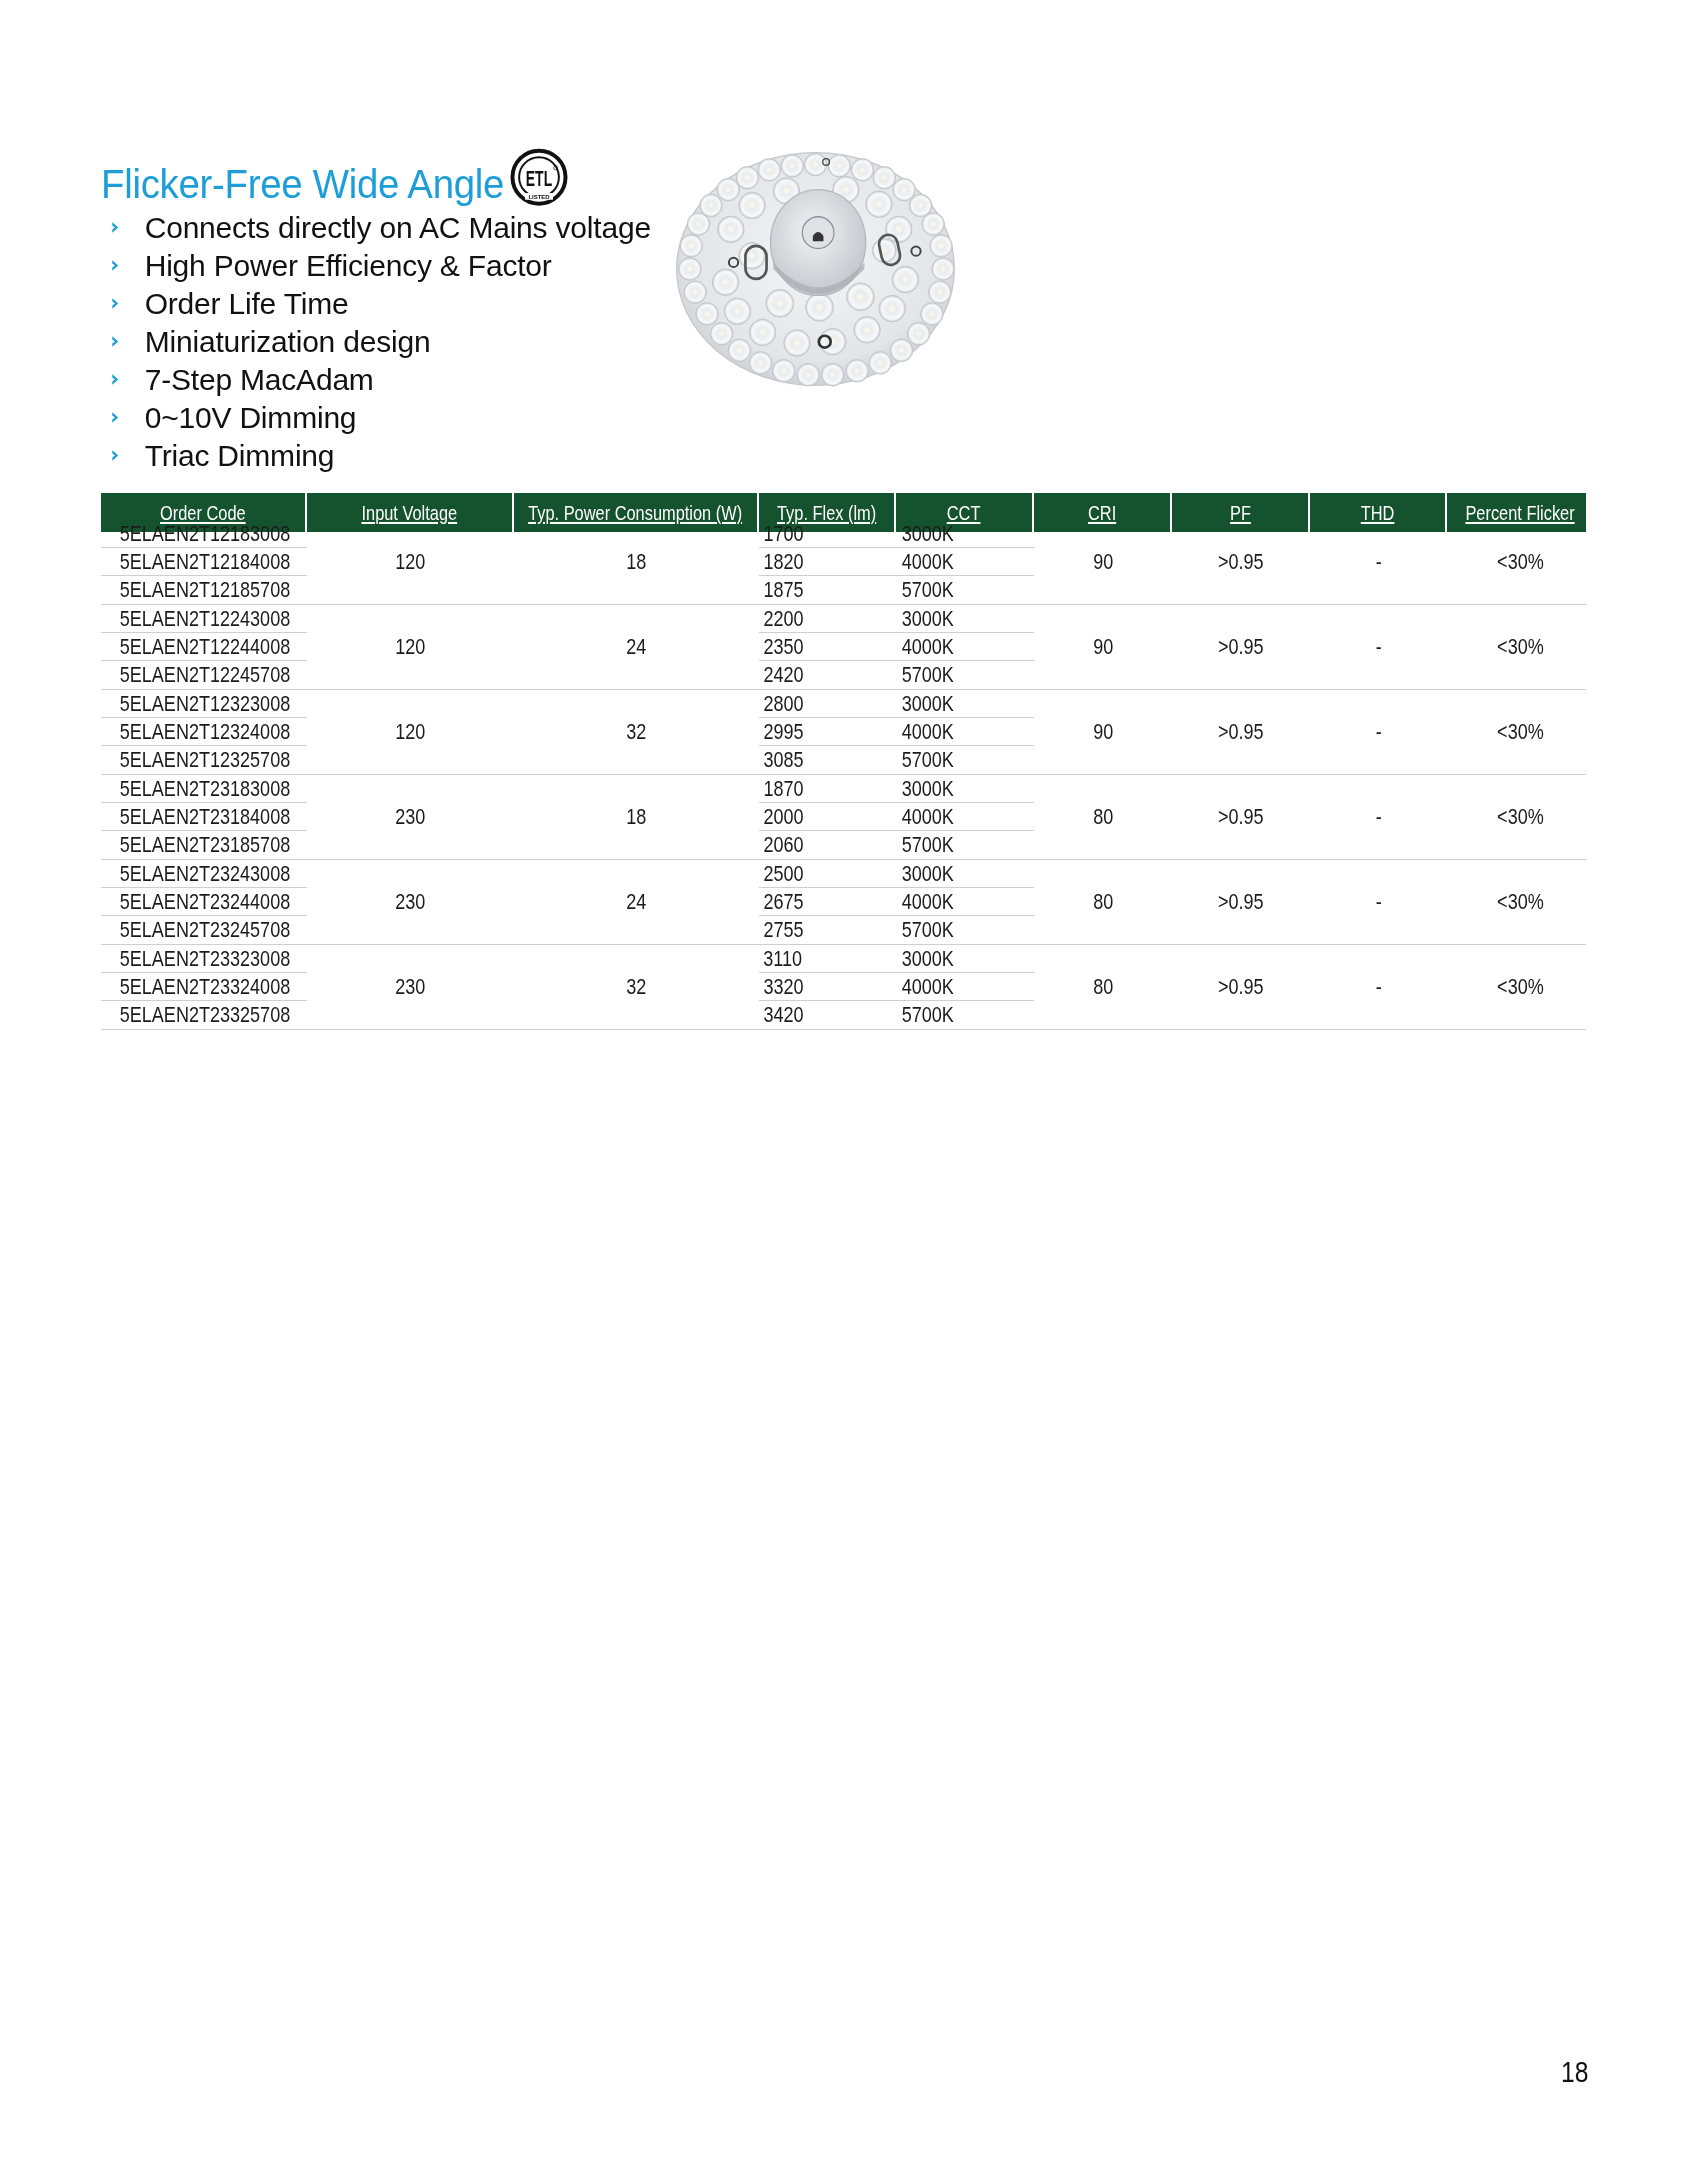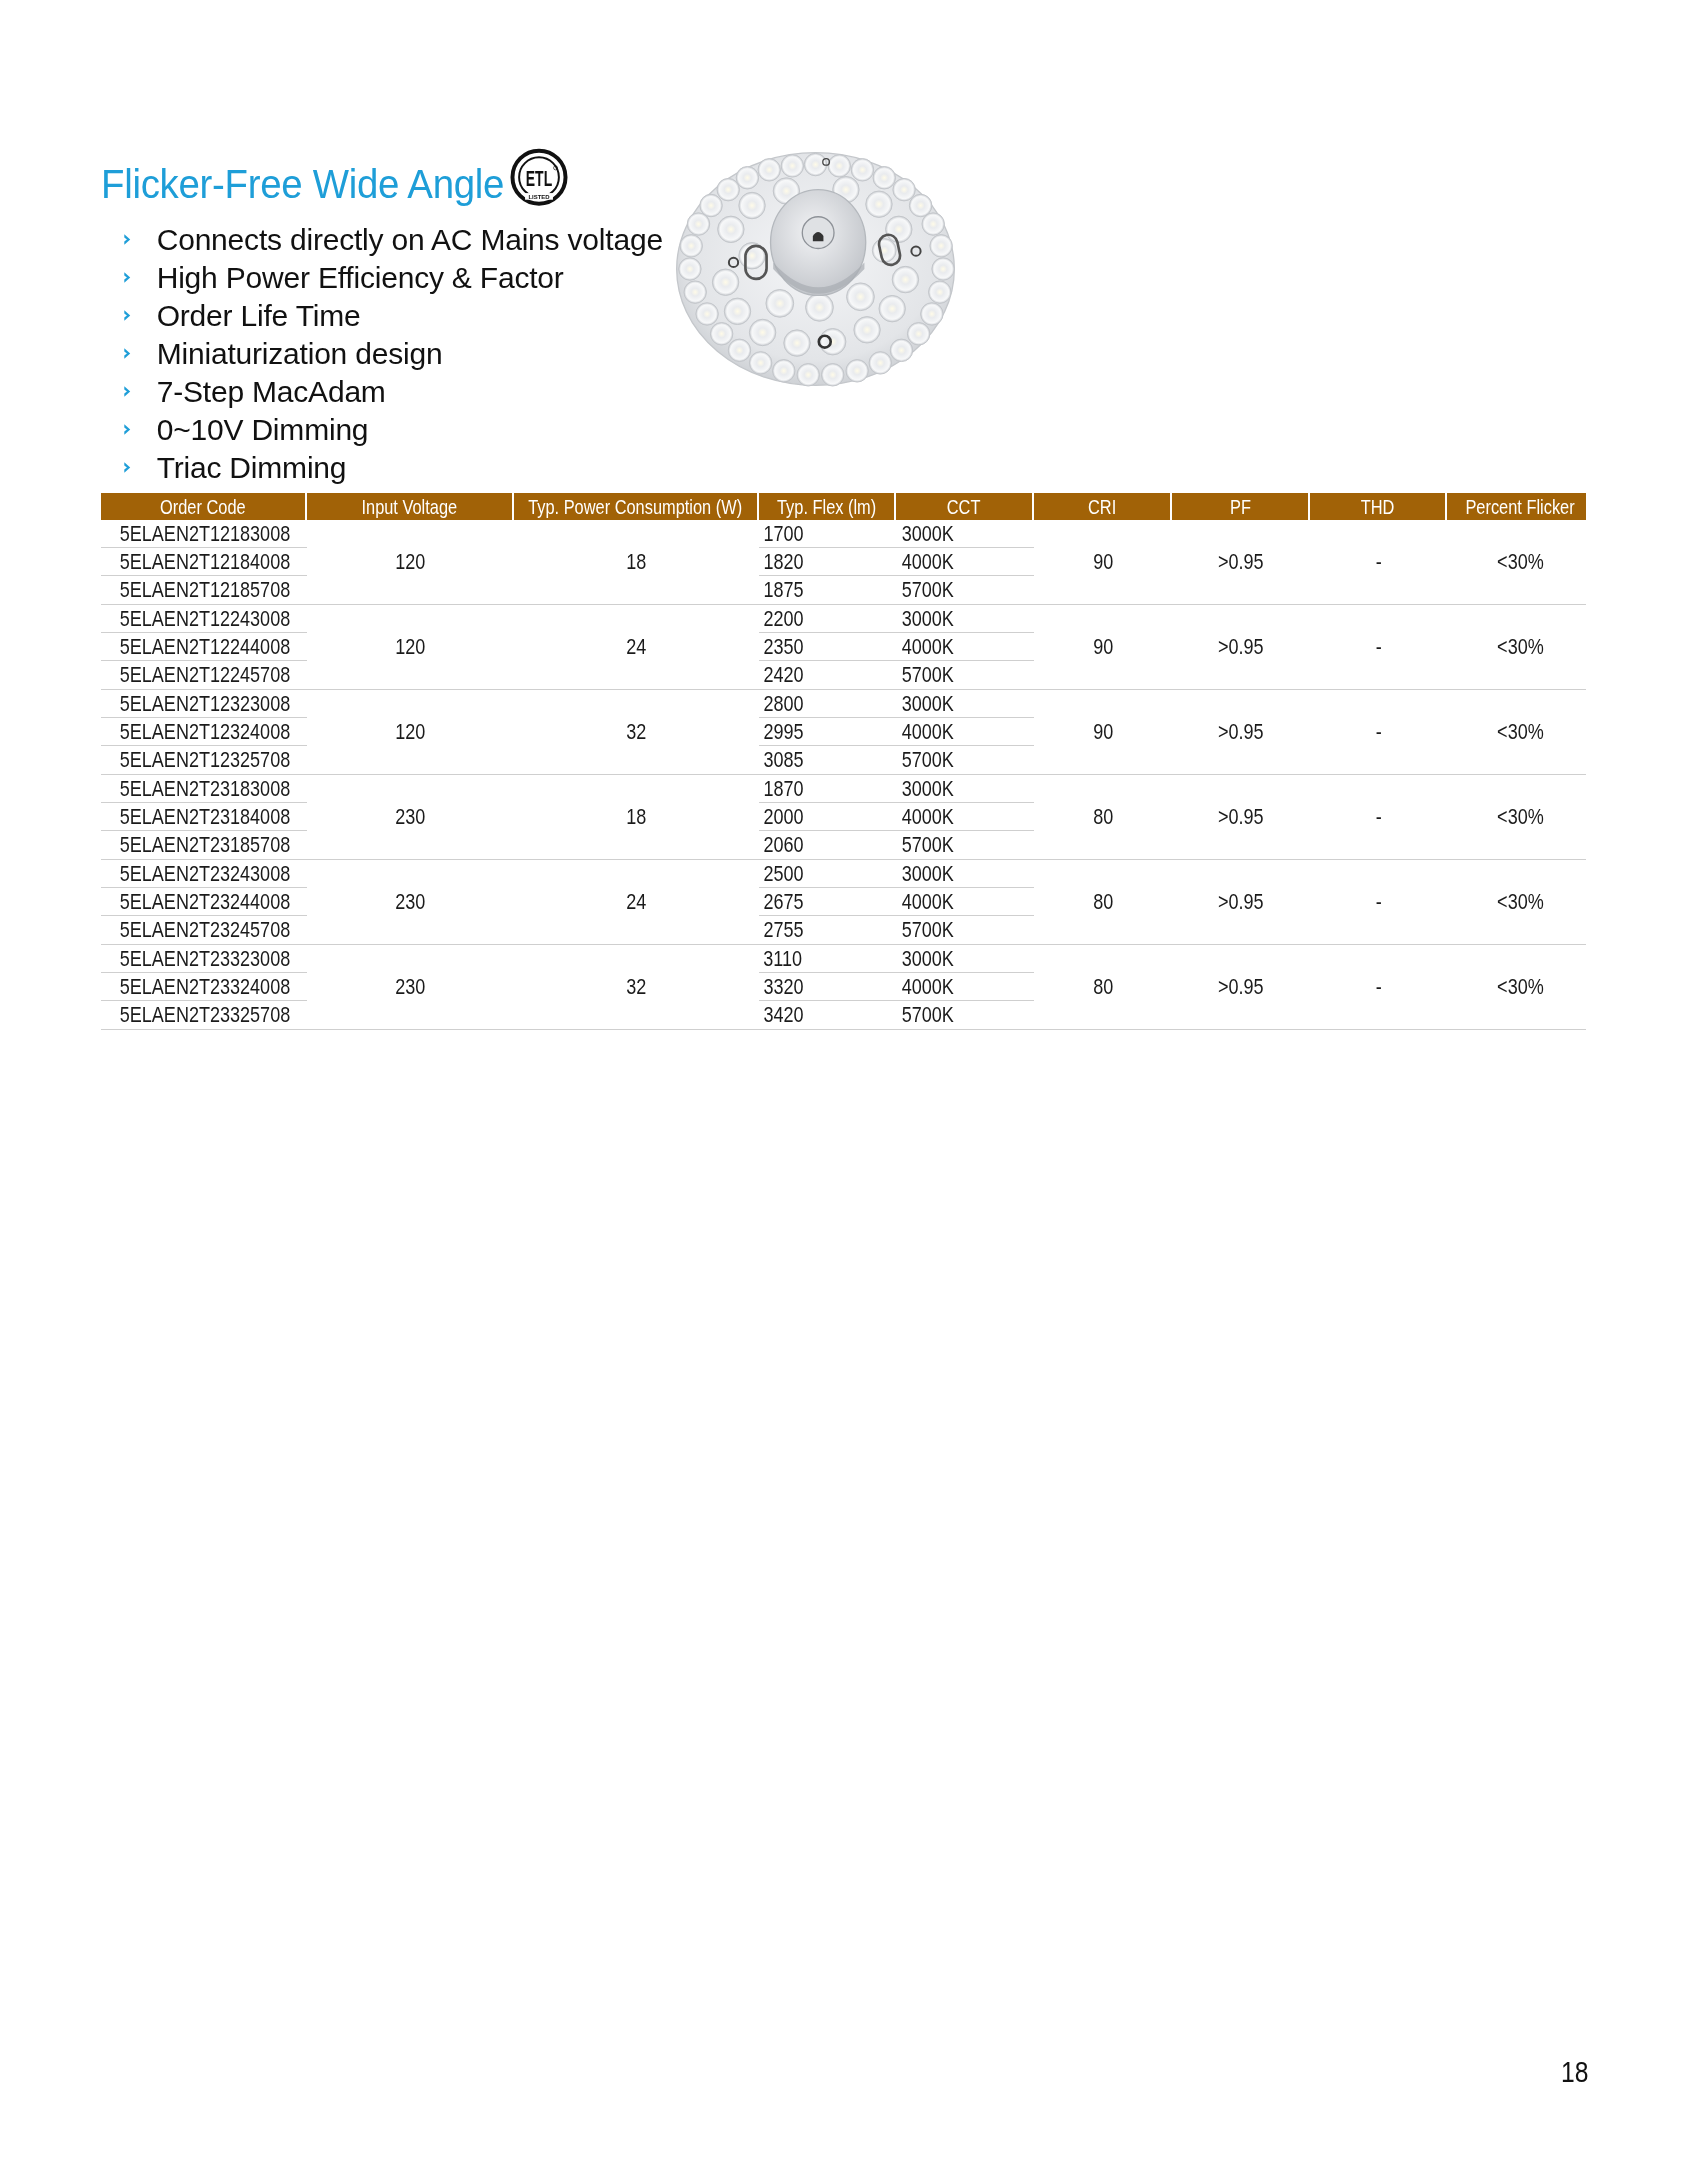--- a/index.html
+++ b/index.html
@@ -2,30 +2,30 @@
 <html style="font-size:10.6px"><head>
 <meta charset="utf-8">
 <style>
   html, body { margin:0; padding:0; background:#ffffff; }
   body { width:1687px; height:2183px; position:relative; overflow:hidden; font-family:"Liberation Sans", sans-serif; color:#1a1a1a; }
 
   .title-row { position:absolute; left:101px; top:151px; height:66px; display:flex; align-items:center; }
   .title { font-size:40px; color:#1e9ed8; font-weight:400; letter-spacing:-0.3px; white-space:nowrap; transform:scaleX(0.96); transform-origin:left center; }
   .etl { position:absolute; left:509px; top:148px; width:60px; height:61px; }
 
-  .bullets { position:absolute; left:109px; top:209px; margin:12px; padding:0; list-style:none; }
+  .bullets { position:absolute; left:109px; top:209px; margin:0; padding:0; list-style:none; }
   .bullet { height:38px; display:flex; align-items:center; position:relative; }
   .chev { width:13.2px; height:13.2px; margin-right:22.5px; display:inline-block; }
   .bullet-text { font-size:30px; color:#111; white-space:nowrap; letter-spacing:-0.2px; }
 
   .product { position:absolute; left:674px; top:150px; width:283px; height:238px; }
 
   .spec-table { position:absolute; left:101px; top:493px; width:1485px; }
   .hdr { display:flex; height:27px; }
-  .hcell { background:#a16207; color:#ffffff; height:27px; display:flex; align-items:center; justify-content:center; border-right:2px solid #ffffff; box-sizing:border-box; overflow:hidden; }
+  .hcell { background:#14532d; color:#ffffff; height:39px; display:flex; align-items:center; justify-content:center; border-right:2px solid #ffffff; box-sizing:border-box; overflow:hidden;text-decoration:underline; }
   .hcell:last-child { border-right:none; }
   .hcell span, .cell span { display:inline-block; white-space:nowrap; transform:scaleX(0.78); transform-origin:center center; }
   .hcell span { font-size:21px; }
 
   .group { position:relative; display:flex; border-bottom:1.3px solid #cfcfcf; box-sizing:border-box; }
   .col { display:flex; flex-direction:column; box-sizing:border-box; }
   .col.span { justify-content:center; align-items:center; }
   .cell { height:28px; display:flex; align-items:center; box-sizing:border-box; }
   .cell span { font-size:22px; color:#1b1b1b; transform:scaleX(0.82); }
   .col.lined .cell:not(:last-child) { border-bottom:1.3px solid #cfcfcf; }

